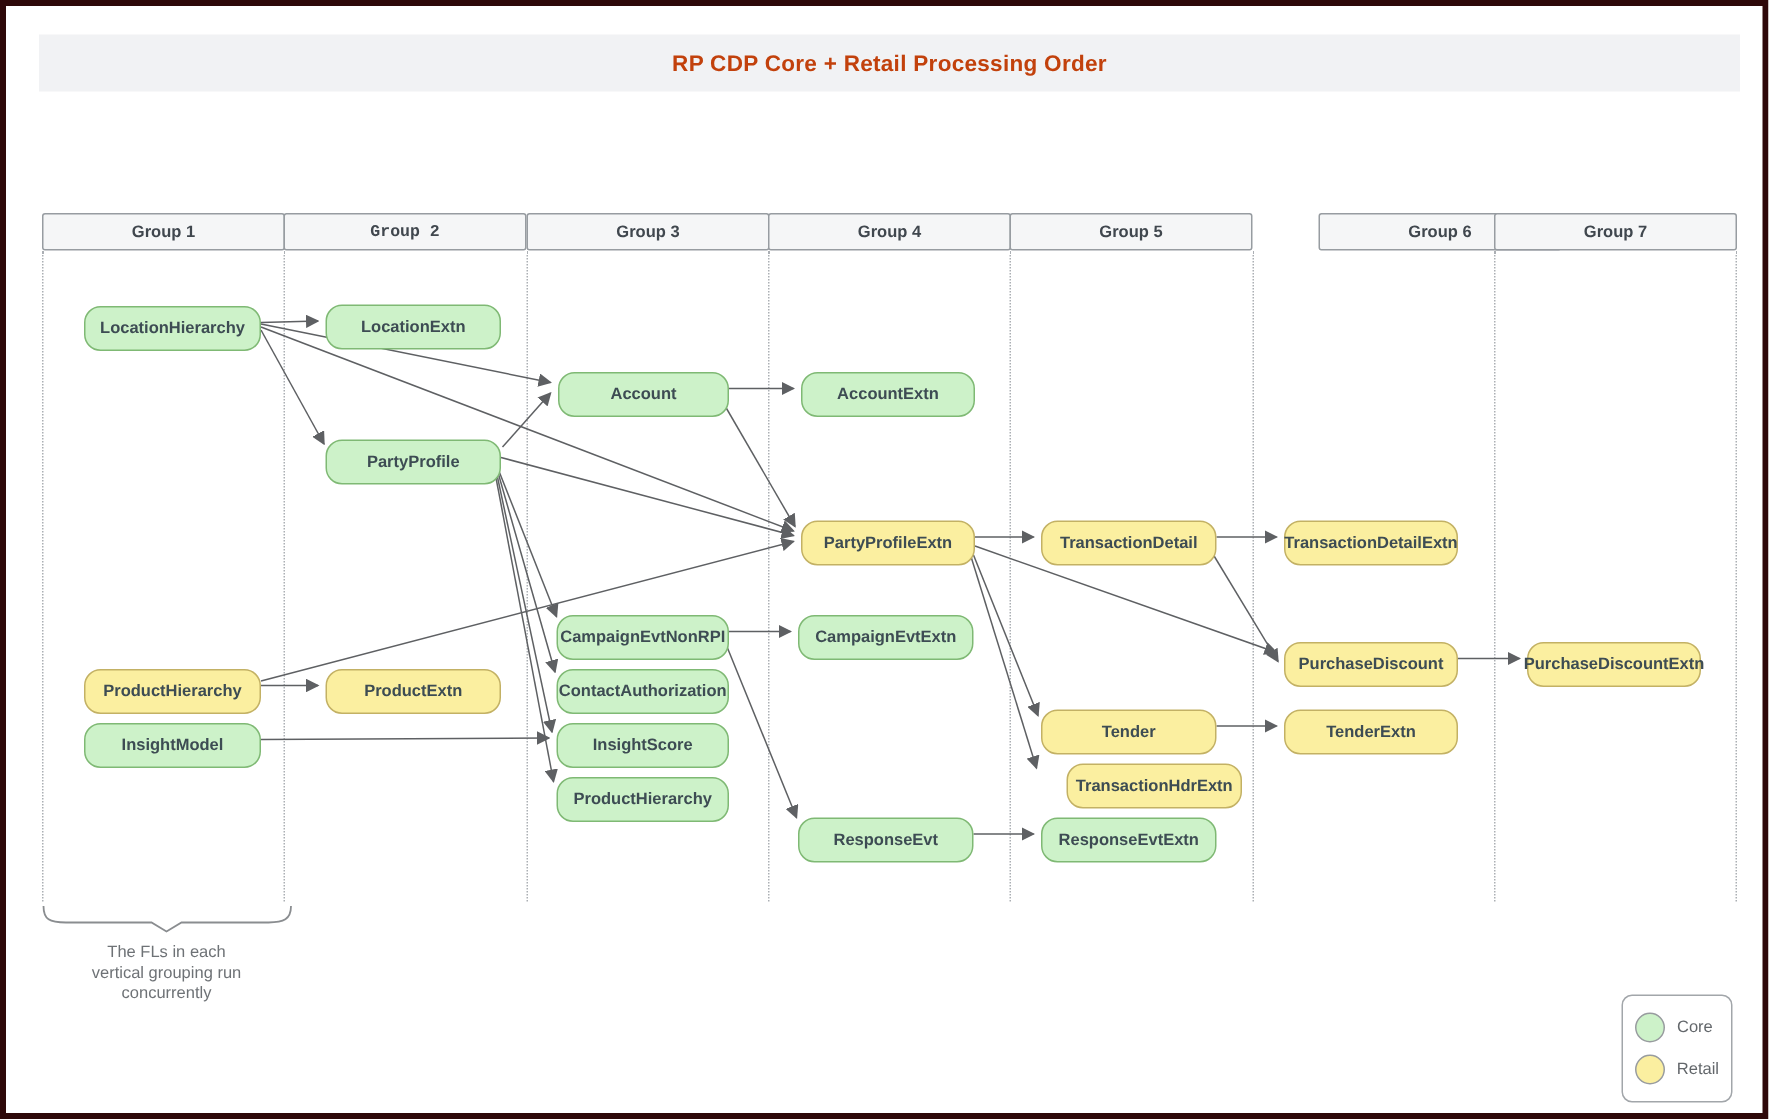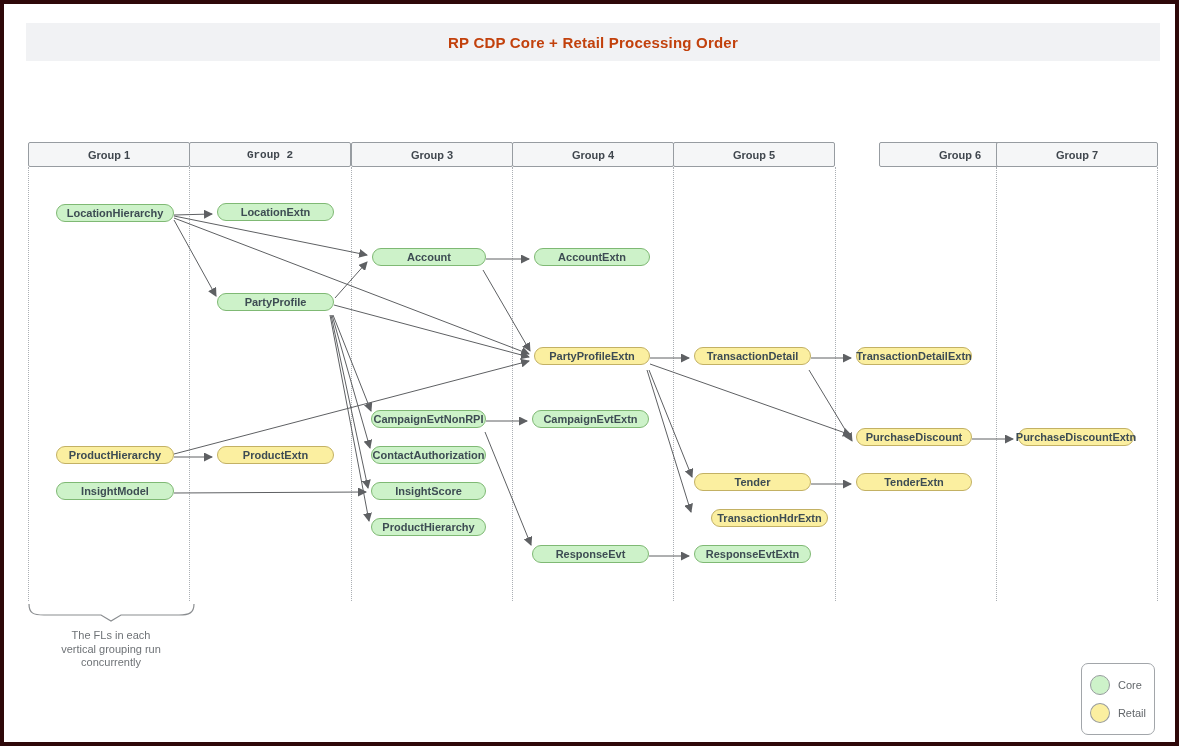--- a/index.html
+++ b/index.html
@@ -16,21 +16,21 @@
   .header{
     position:absolute;top:138px;height:25px;width:162px;box-sizing:border-box;
     background:#f5f6f7;border:1px solid #979ca1;border-radius:2px;
     display:flex;align-items:center;justify-content:center;
     font-size:11px;font-weight:bold;color:#40474e;
   }
   .sep{position:absolute;top:163px;height:434px;width:0;border-left:1px dotted #abafb4;}
   #edges,#brace-svg{position:absolute;left:0;top:0;pointer-events:none;}
   .edge{stroke:var(--edge,#5e6063);stroke-width:1;fill:none;}
   .node{
-    position:absolute;height:18px;box-sizing:border-box;border-radius:11px;
+    position:absolute;height:30px;box-sizing:border-box;border-radius:11px;
     display:flex;align-items:center;justify-content:center;
     font-size:11px;font-weight:bold;color:#3d4c53;white-space:nowrap;
   }
   .node.core{background:var(--core-fill,#cdf2c9);border:1px solid var(--core-stroke,#7fb974);}
   .node.retail{background:var(--retail-fill,#fbefa0);border:1px solid var(--retail-stroke,#c3b164);}
   .annotation{
     position:absolute;left:27px;top:625px;width:160px;text-align:center;
     font-size:11px;line-height:13.5px;color:#6e7276;
   }
   .legend{

